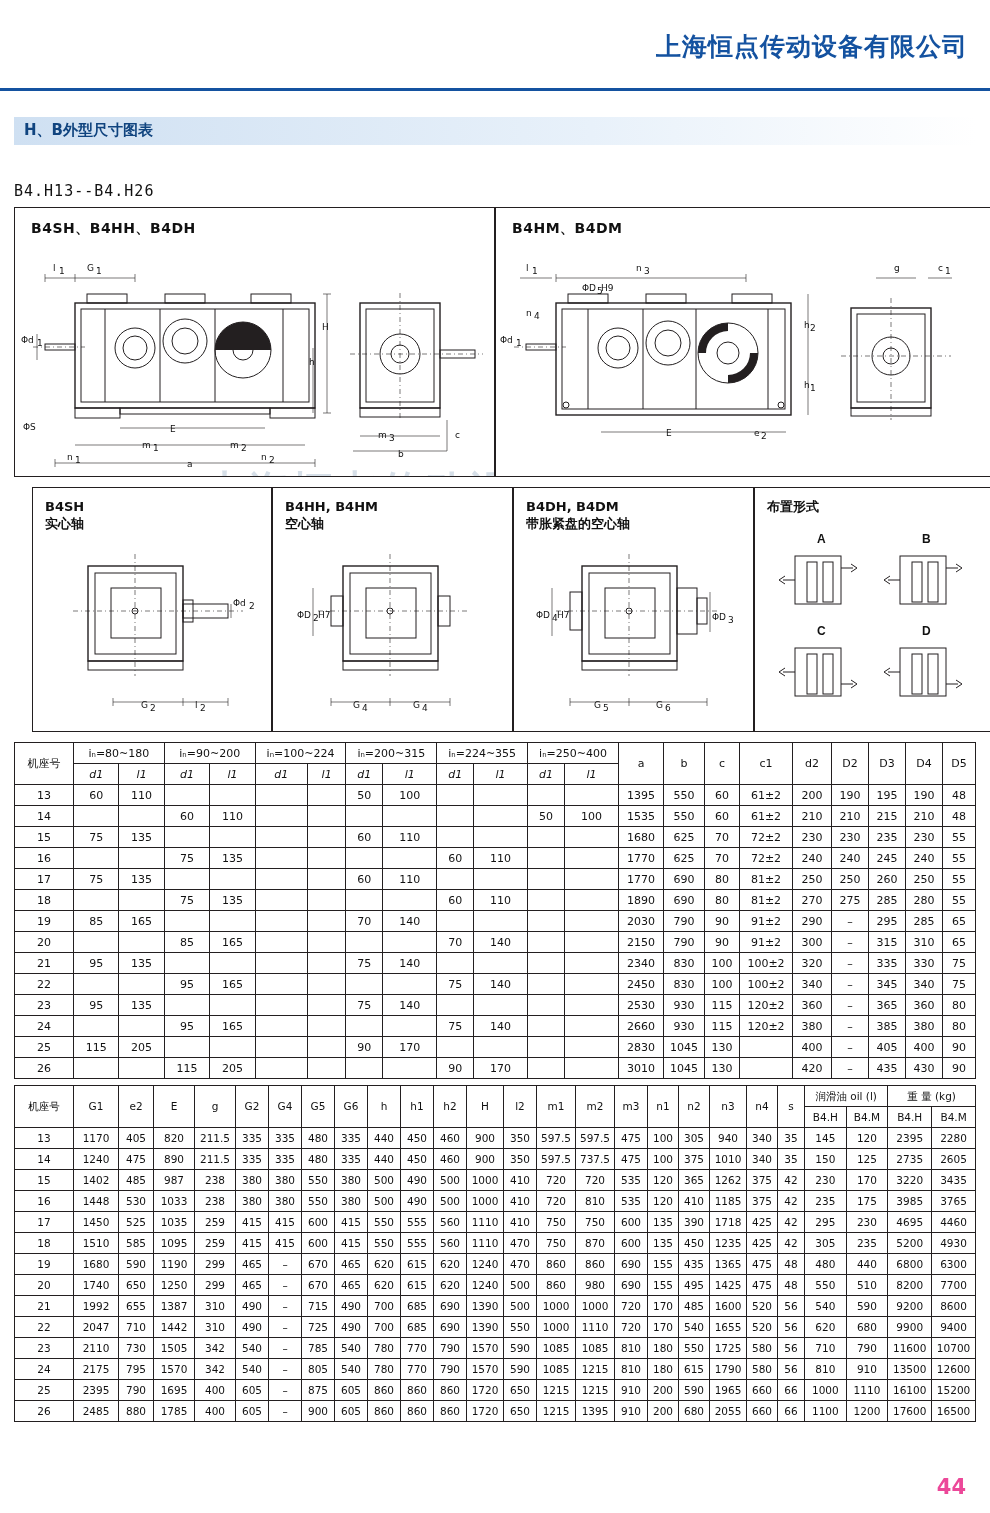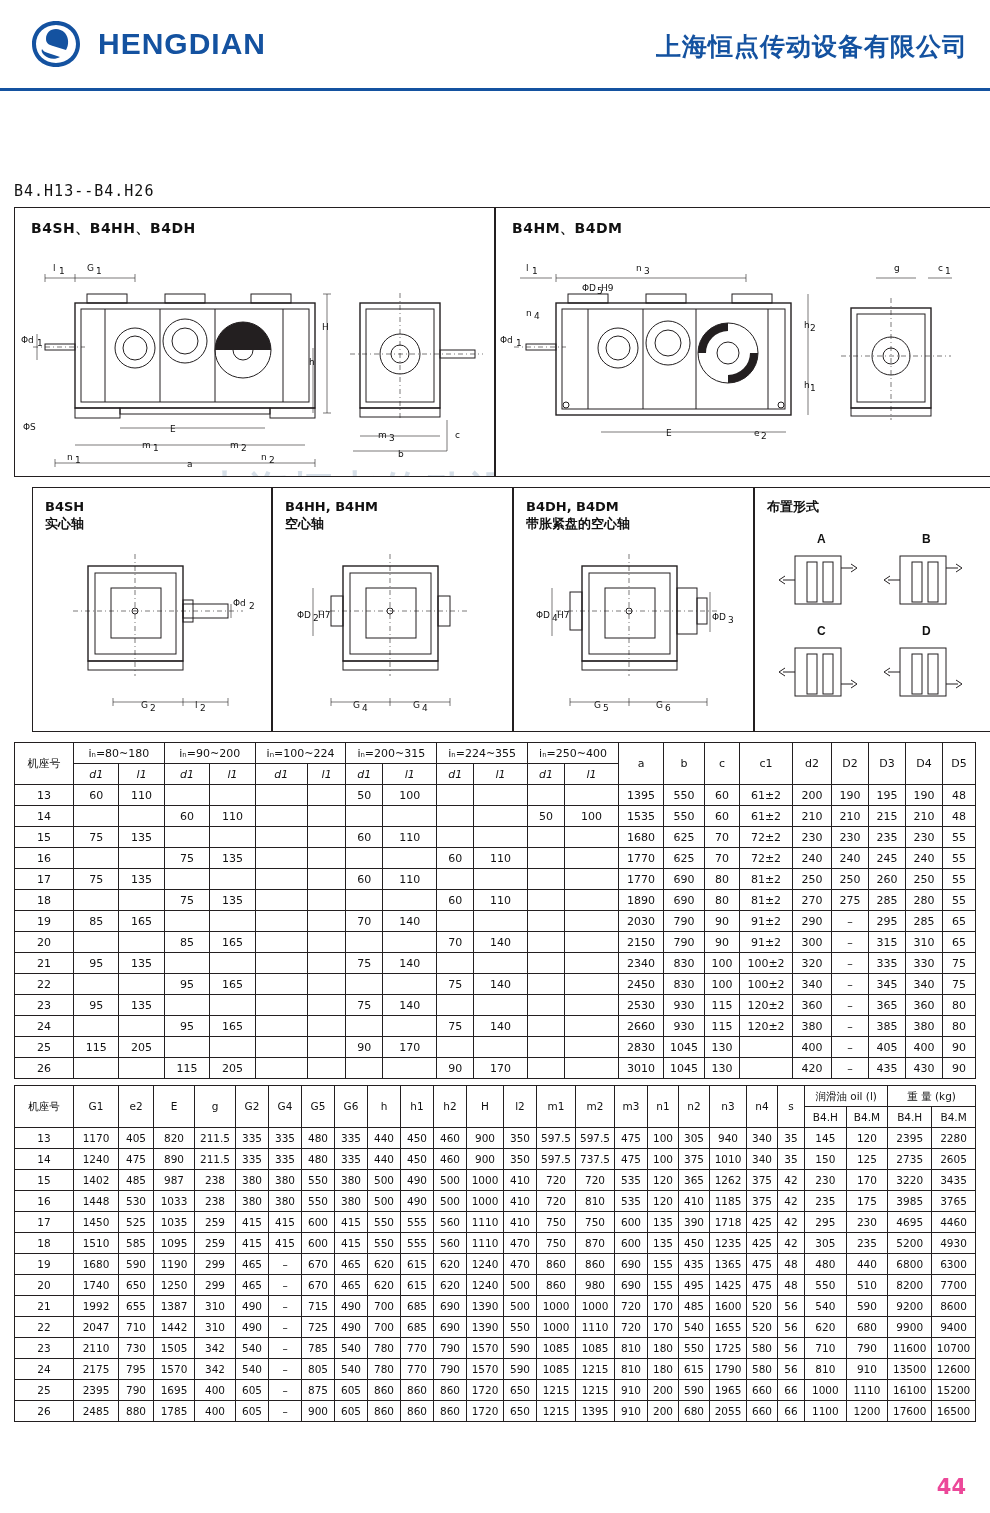--- a/index.html
+++ b/index.html
@@ -115,35 +115,26 @@
     position:absolute;right:24px;bottom:14px;
     font-family:"DejaVu Sans",sans-serif;font-size:21px;font-weight:bold;color:#ec4899;
   }
 </style>
 </head>
 <body>
 
 <div class="page">
 
   <div class="header">
-    <div class="logo-wrap">
-      <span class="logo-mark">
-        <svg width="60" height="58" viewBox="0 0 60 58">
-          <g fill="#1452a0">
-            <path d="M30 6 C16 6 6 16 6 29 C6 42 16 52 30 52 C44 52 54 42 54 29 C54 16 44 6 30 6 Z M30 10 C41.5 10 50 18.5 50 29 C50 39.5 41.5 48 30 48 C18.5 48 10 39.5 10 29 C10 18.5 18.5 10 30 10 Z"></path>
-            <path d="M30 14 C24 14 20 18 20 24 C20 28 23 30 27 31 L40 35 C43 30 43 23 39 18 C36 15 33 14 30 14 Z"></path>
-            <path d="M18 40 C22 44 29 45 34 42 L22 38 C19 37 17 36 16 34 C15 36 16 38 18 40 Z"></path>
-          </g>
-        </svg>
-      </span>
-      <span class="logo-text">HENGDIAN</span>
-    </div>
     <div class="company-name">上海恒点传动设备有限公司</div>
   </div>
 
+  <div class="title-bar">
+    <span>H、B外型尺寸图表</span>
+  </div>
 
   <div class="model-code">B4.H13--B4.H26</div>
 
   <div class="panelrow">
 
     <div class="panel left">
       <div class="panel-title">B4SH、B4HH、B4DH</div>
       <svg class="dwg" width="481" height="270" viewBox="0 0 481 270">
 
         <rect class="ln2" x="60" y="95" width="240" height="105"></rect>

